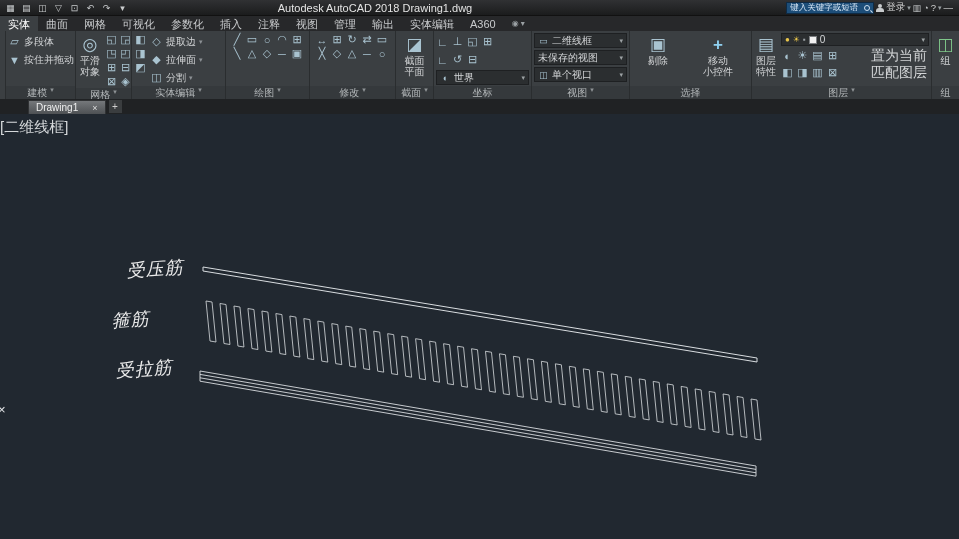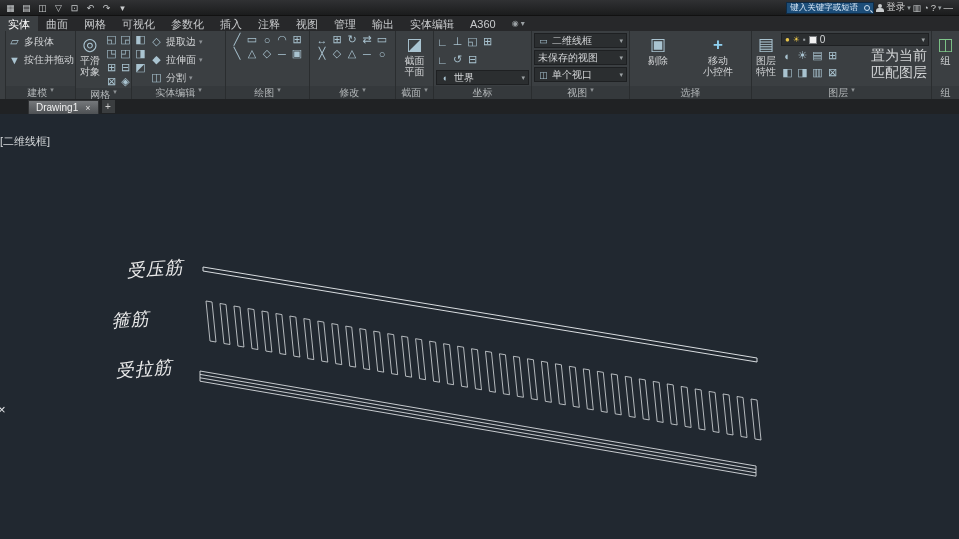--- a/index.html
+++ b/index.html
@@ -75,50 +75,51 @@
   .swatch{width:8px;height:8px;background:#f2f2f2;border:1px solid #7c7f82;flex:none}
   .yel{color:#e9c64b}
   .gry{color:#9aa0a4}
   .grn{color:#7fc78a}
   .sbtn{font-size:14px;color:#d2d4d6;display:flex;align-items:center;gap:2px;
     padding:0 2px;white-space:nowrap;cursor:default}
 
   
   .filetabs{position:absolute;top:99px;left:0;width:100%;height:15px;background:#202224;
     display:flex;align-items:flex-end;padding-left:28px;gap:3px}
-  .ftab{height:14px;padding:0 7px;display:flex;align-items:center;gap:7px;font-size:10px;
+  .ftab{height:14px;padding:0 7px;display:flex;align-items:center;gap:14px;font-size:10px;
     color:#f0f0f0;background:linear-gradient(#75787b,#4e5154);border:1px solid #303234;
     border-bottom:none;cursor:default}
   .ftclose{font-size:9px;color:#dddddd;cursor:pointer}
   .ftadd{width:13px;height:13px;display:flex;align-items:center;justify-content:center;
     background:#3a3d3f;color:#cfcfcf;font-size:10px;margin-bottom:1px;cursor:pointer}
 
   
   .canvas{position:absolute;top:114px;left:0;width:959px;height:425px;background:#212830;
     overflow:hidden}
-  .vplabel{position:absolute;left:0;top:20px;font-size:11px;color:#d5d8da;white-space:nowrap}
+  .vplabel{position:absolute;left:0;top:4px;font-size:15px;color:#d5d8da;white-space:nowrap}
   .crossmark{position:absolute;left:-2px;top:288px;font-size:13px;color:#e4e6e8}
   svg text{font-family:inherit}
 </style>
 </head>
 <body>
 
 <div class="app">
 
   <div class="titlebar">
     <div class="qat">
       <span class="qicon">▦</span>
       <span class="qicon">▤</span>
       <span class="qicon">◫</span>
       <span class="qicon">▽</span>
       <span class="qicon">⊡</span>
       <span class="qicon">↶</span>
       <span class="qicon">↷</span>
       <span class="qicon">▾</span>
     </div>
+    <div class="wtitle">Autodesk AutoCAD 2018    Drawing1.dwg</div>
     <div class="tbright">
       <div class="searchbox">
         <span class="searchtext">键入关键字或短语</span>
         <span class="mag"></span>
       </div>
       <span class="usr"></span>
       <span class="tbtxt">登录</span>
       <span class="tbcaret">▾</span>
       <span class="tbglyph">▥</span>
       <span class="tbglyph">◔</span>

